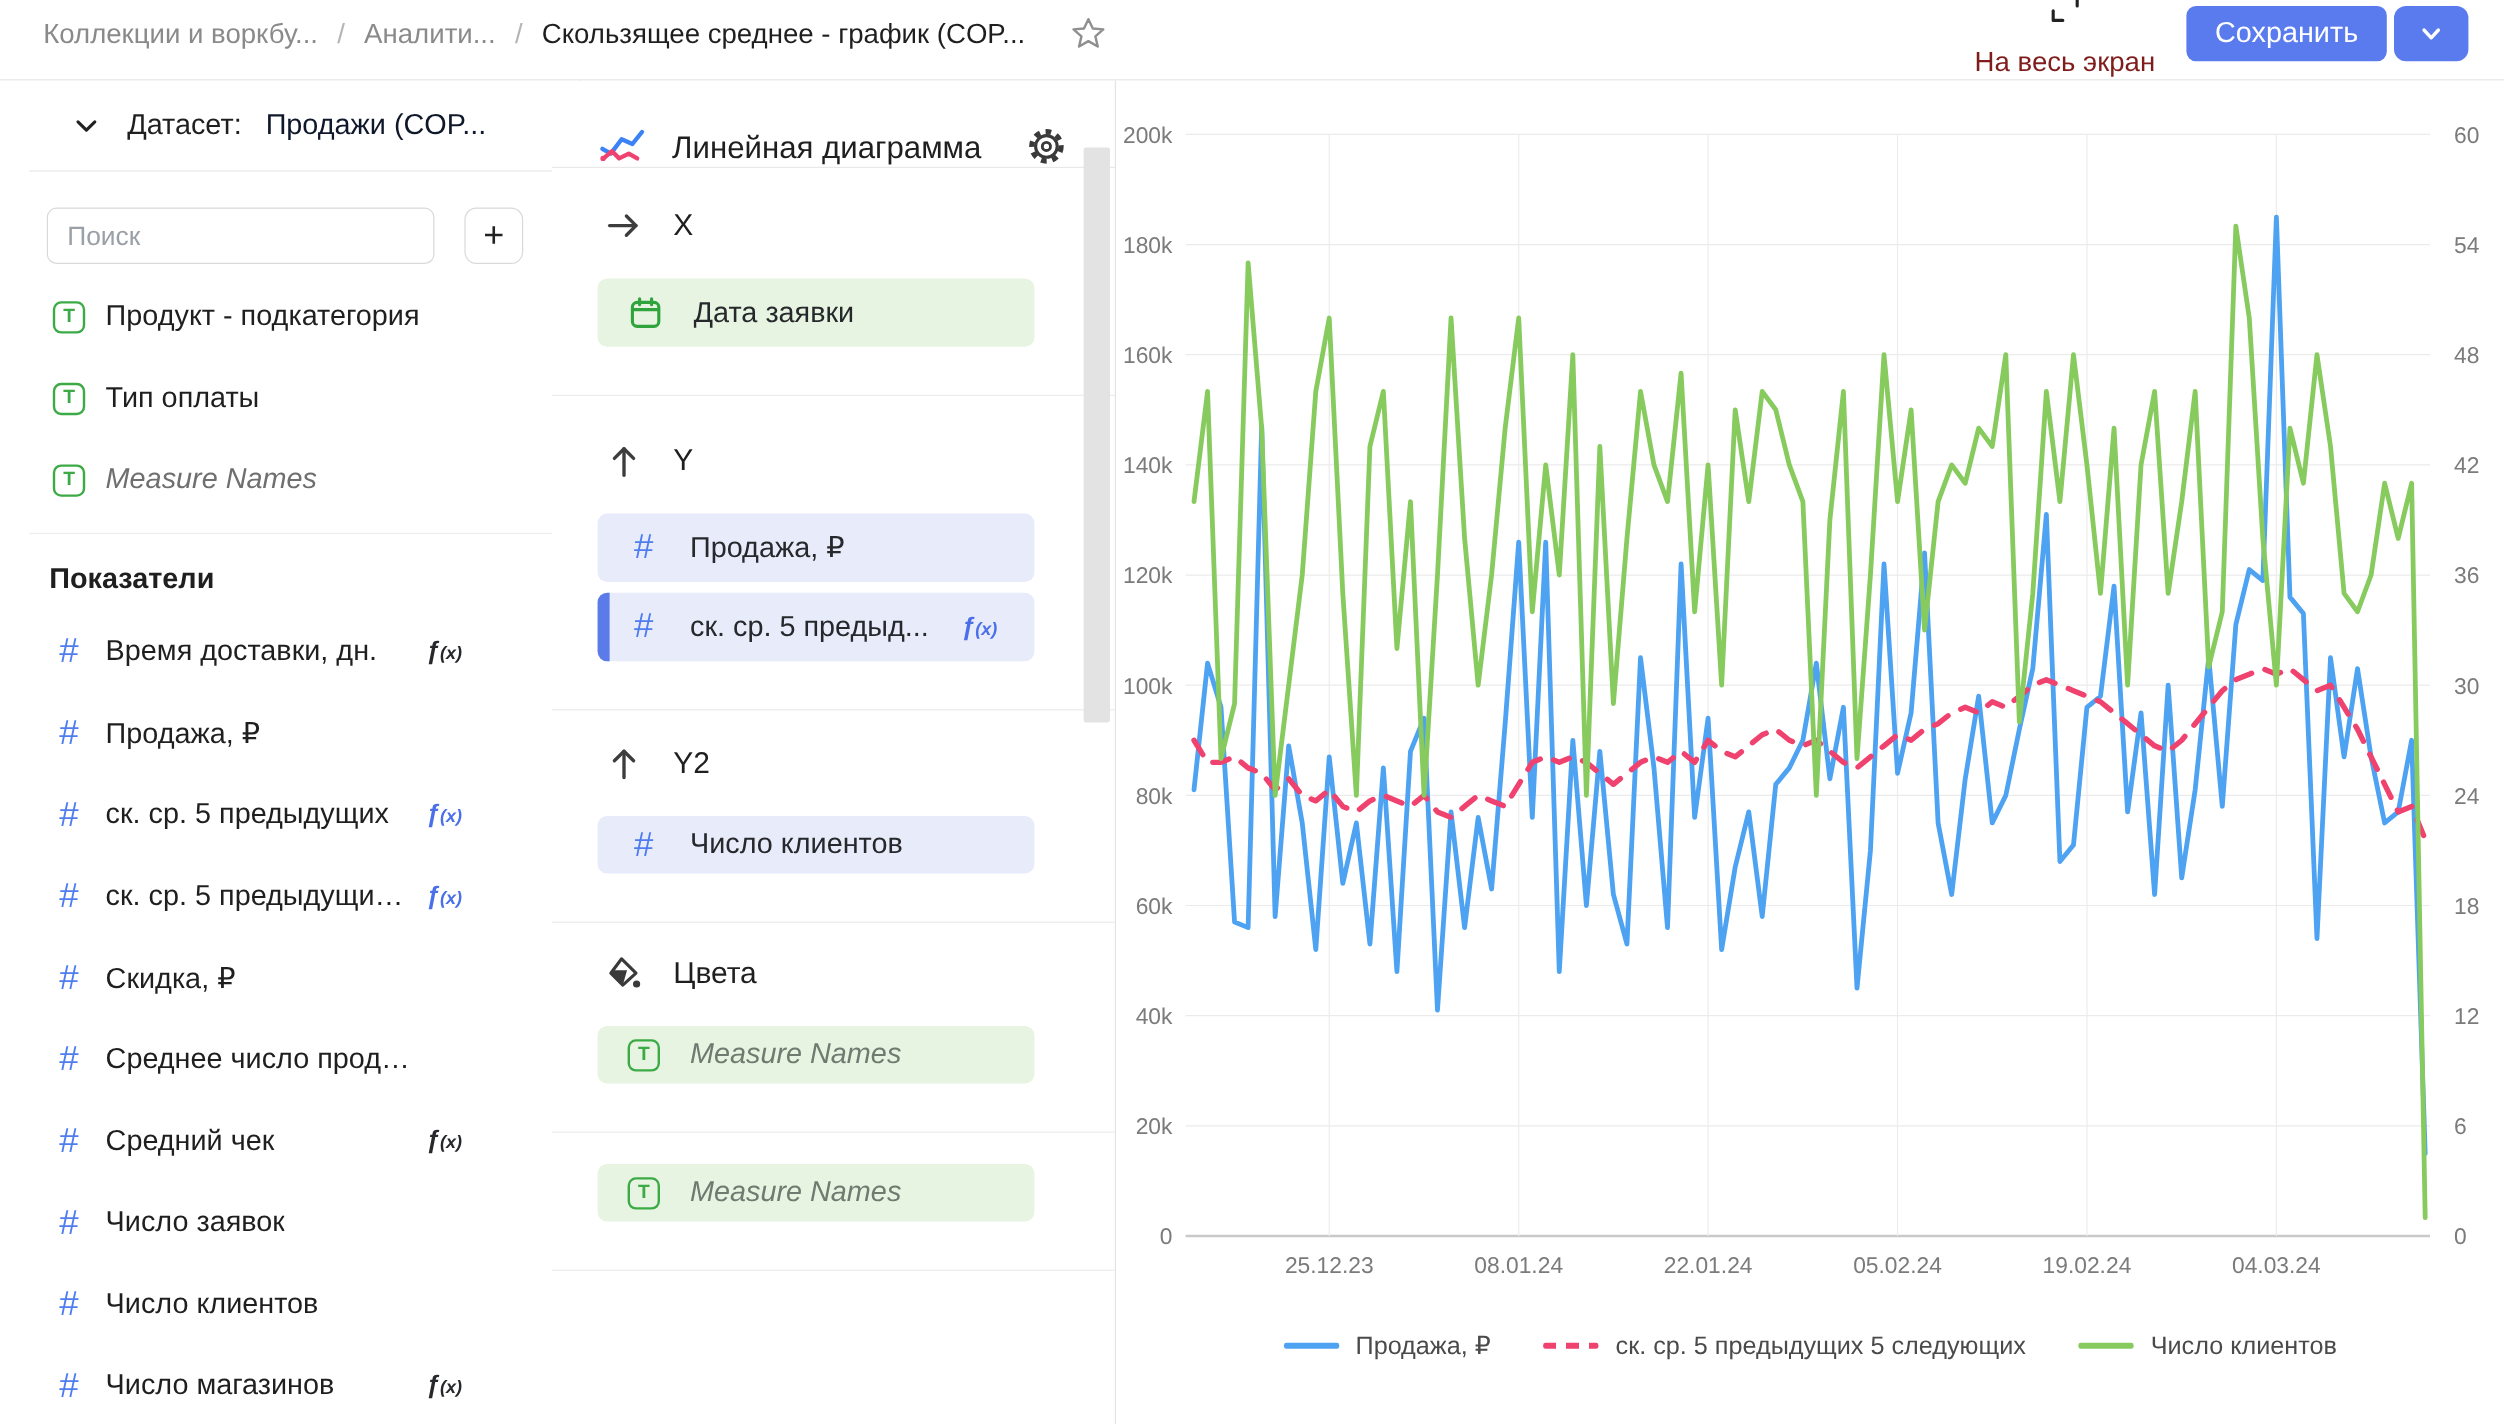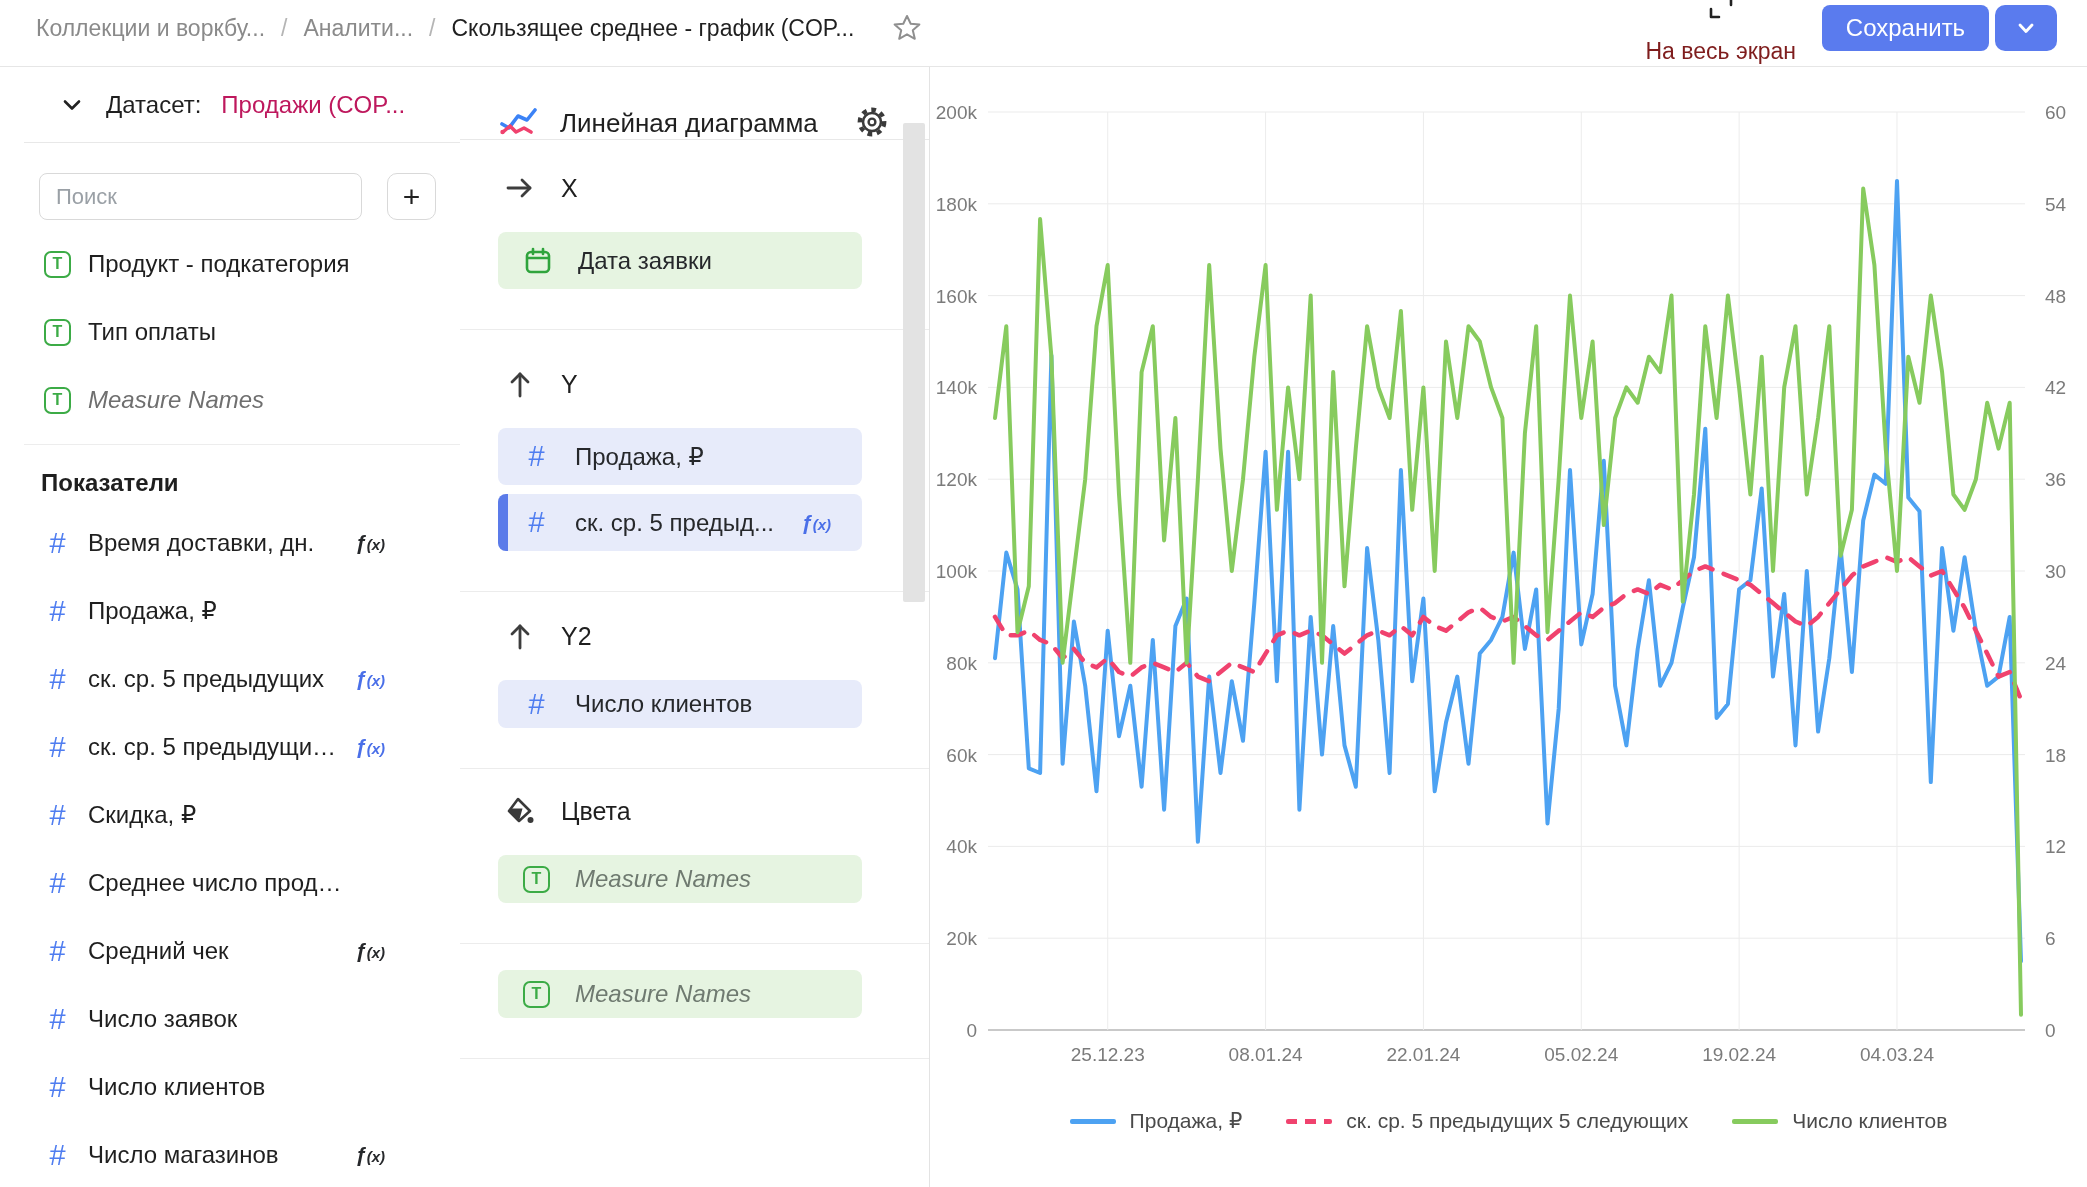--- a/index.html
+++ b/index.html
@@ -22,21 +22,21 @@
     font-family:"Liberation Sans",sans-serif; }
   .save-dd-btn { width:62px; height:46px; background:#5a7bee; border:none; border-radius:10px;
     display:flex; align-items:center; justify-content:center; cursor:pointer; margin-left:6px; }
 
   
   .left-panel { position:absolute; left:0; top:67px; width:460px; height:1120px;
     border-right:1px solid #d946ef; background:#fff; overflow:hidden;margin-left:24px; }
   .dataset-row { height:76px; border-bottom:1px solid #e8e8e8; display:flex;
     align-items:center; gap:20px; padding-left:34px; }
   .dataset-label { font-size:24px; color:#1f1f1f; }
-  .dataset-link { font-size:24px; color:#be185d; cursor:pointer; white-space:nowrap;text-align:center; }
+  .dataset-link { font-size:24px; color:#0f172a; cursor:pointer; white-space:nowrap;text-align:center; }
   .search-row { margin:30px 15px 10px 15px; display:flex; gap:25px; }
   .search-input { width:323px; height:47px; border:1.5px solid #d9d9d9; border-radius:8px;
     font-size:22px; padding:0 16px; color:#222; outline:none;
     font-family:"Liberation Sans",sans-serif; }
   .search-input::placeholder { color:#9aa0a6; }
   .plus-btn { width:49px; height:47px; border:1.5px solid #d9d9d9; border-radius:10px;
     background:#fff; font-size:30px; font-weight:300; color:#222; cursor:pointer; line-height:1; }
   .field-row { height:68px; display:flex; align-items:center; gap:17px;
     padding-left:20px; padding-right:20px; cursor:pointer; position:relative; }
   .t-badge { width:27px; height:27px; border:2.2px solid #3cab46; border-radius:7px;

